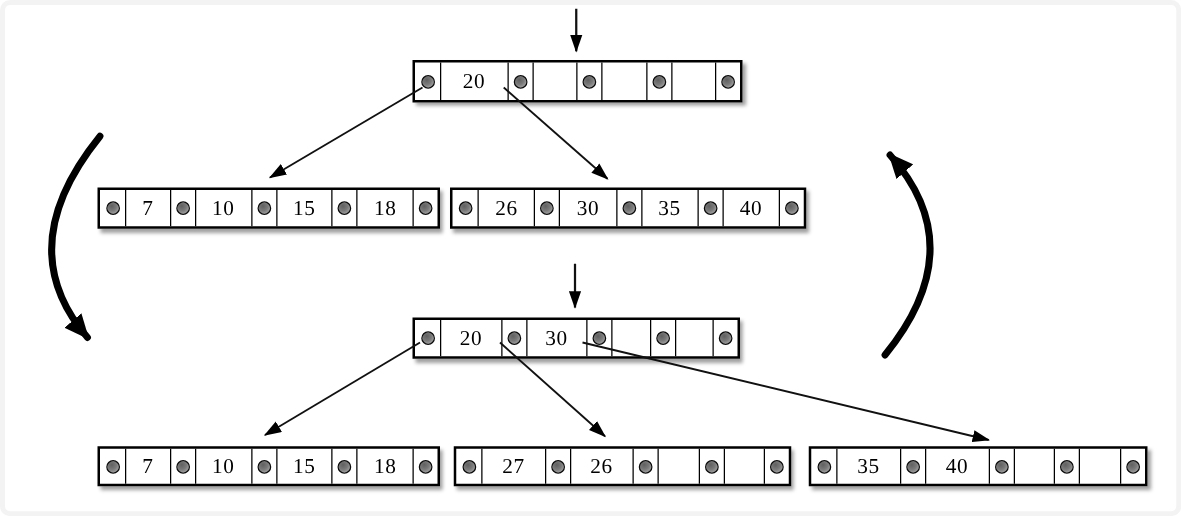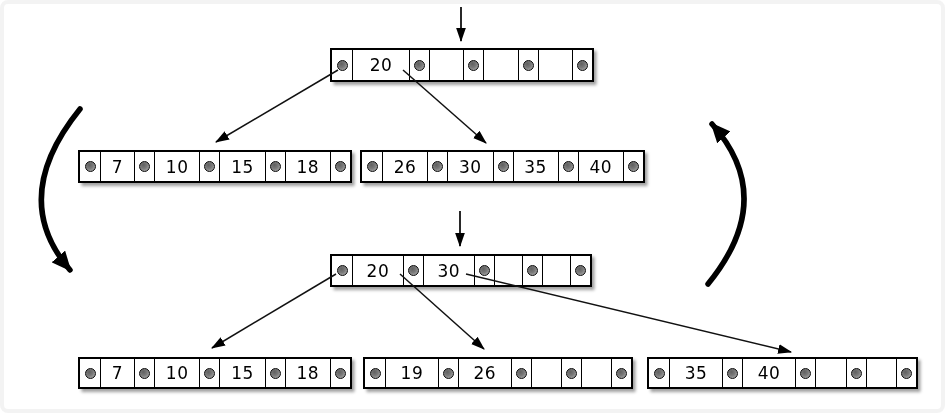--- a/index.html
+++ b/index.html
@@ -17,20 +17,21 @@
     pointer-events:none;
   }
   .node{
     position:absolute;
     display:flex;
     box-sizing:border-box;
     background:#ffffff;
     border:2px solid #000000;
     box-shadow:2.5px 3px 3px rgba(0,0,0,.38);
     z-index:2;
+    font-family:Liberation Serif, serif;
   }
   .cell{
     display:flex;align-items:center;justify-content:center;
     border-left:1.5px solid #000000;
     box-sizing:border-box;
     height:100%;
   }
   .cell:first-child{border-left:none;}
   .ptr{flex:0 0 20px;width:20px;}
   .key{
@@ -163,21 +164,21 @@
     <span class="cell key">18</span>
     <span class="cell ptr">
         <span class="dot"></span>
       </span>
   </div>
 
   <div class="node" style="left:363px;top:357px;width:270px;height:32px">
     <span class="cell ptr">
         <span class="dot"></span>
       </span>
-    <span class="cell key">19</span>
+    <span class="cell key">27</span>
     <span class="cell ptr">
         <span class="dot"></span>
       </span>
     <span class="cell key">26</span>
     <span class="cell ptr">
         <span class="dot"></span>
       </span>
     <span class="cell key"></span>
     <span class="cell ptr">
         <span class="dot"></span>

